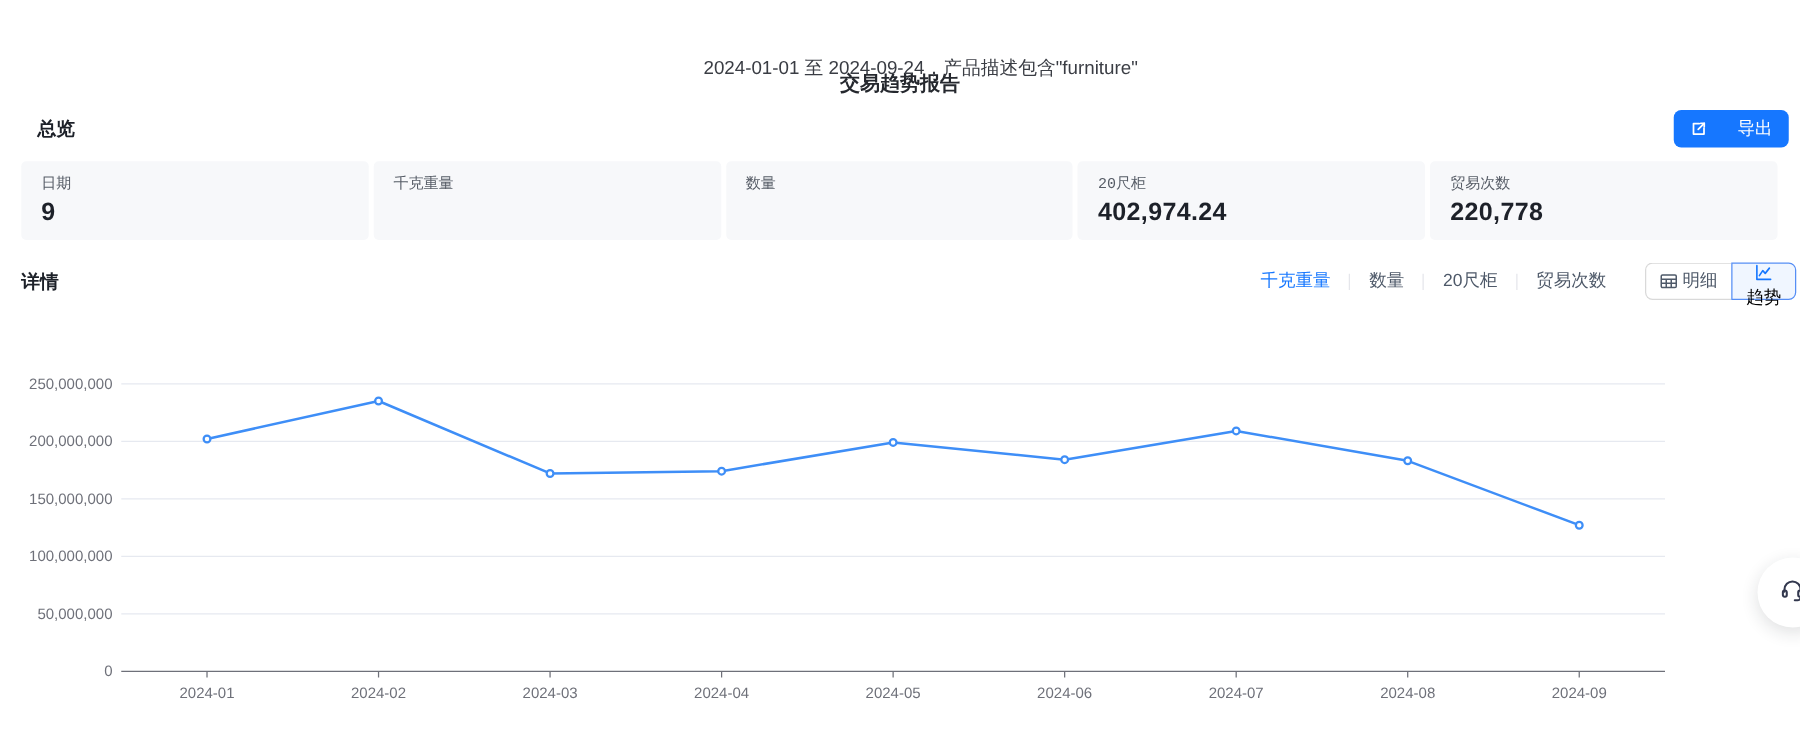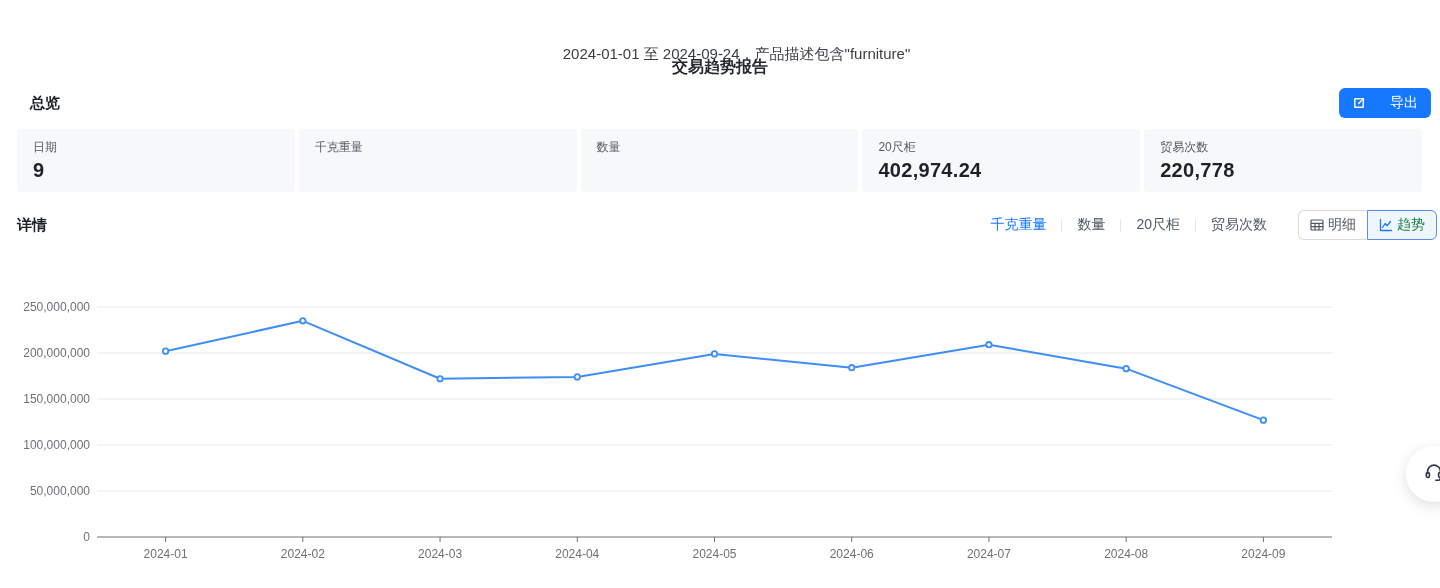--- a/index.html
+++ b/index.html
@@ -16,38 +16,38 @@
   .overview-bar { position:absolute; top:87px; left:30px; right:9px; height:32px;
     display:flex; justify-content:space-between; align-items:center; }
   .section-title { font-size:15px; font-weight:700; color:#1D2129; }
   .export-btn { display:flex; align-items:center; gap:24px; height:30px; padding:0 13px;
     background:#1677FF; color:#fff; border:none; border-radius:6px; font-size:14px;
     font-family:inherit; cursor:pointer; }
   .export-btn svg { display:block; }
 
   .cards-row { position:absolute; top:129px; left:17px; right:18px; display:flex; gap:4px; }
   .stat-card { flex:1; height:63px; background:#F7F8FA; border-radius:4px; padding:11px 16px; }
-  .stat-label { font-size:12px; color:#565c66; line-height:14px; }
+  .stat-label { font-size:12px; color:#565c66; line-height:14px;font-family:Liberation Mono, monospace; }
   .stat-value { font-size:20px; font-weight:600; color:#1D2129; margin-top:5px; letter-spacing:.3px; }
 
   .details-bar { position:absolute; top:209px; left:17px; right:3px; height:32px;
     display:flex; align-items:center; }
   .details-bar .spacer { flex:1; }
   .metric-tabs { display:flex; align-items:center; font-size:14px; }
   .metric-tab { color:#4E5969; cursor:pointer; white-space:nowrap; }
   .metric-tab.active { color:#1677FF; }
   .tab-sep { width:1px; height:13px; background:#E5E6EB; margin:0 15px; }
 
   .toggle-group { display:flex; margin-left:31px; }
   .toggle-btn { display:flex; align-items:center; gap:4px; height:30px; padding:0 11px;
     border:1px solid #D9D9D9; background:#fff; color:#4E5969; font-size:14px;
     font-family:inherit; cursor:pointer; }
   .toggle-btn.first { border-radius:6px 0 0 6px; border-right:none; }
   .toggle-btn.last { border-radius:0 6px 6px 0; }
-  .toggle-btn.active { background:#F0F6FF; border:1px solid #568EF5; color:#15803d; }
+  .toggle-btn.active { background:#F0F6FF; border:1px solid #568EF5; color:#000000;flex-direction:column; }
   .toggle-btn svg { display:block; }
 
   .chart-wrap { position:absolute; top:280px; left:0; width:1440px; height:300px; }
   .chart-wrap svg text { font-family:"Liberation Sans","DejaVu Sans",sans-serif; }
 
   .floating-help { position:absolute; top:446px; left:1406px; width:56px; height:56px;
     border-radius:50%; background:#fff; box-shadow:0 4px 14px rgba(31,35,41,.14);
     display:flex; align-items:center; justify-content:center; cursor:pointer; }
 </style>
 </head>

